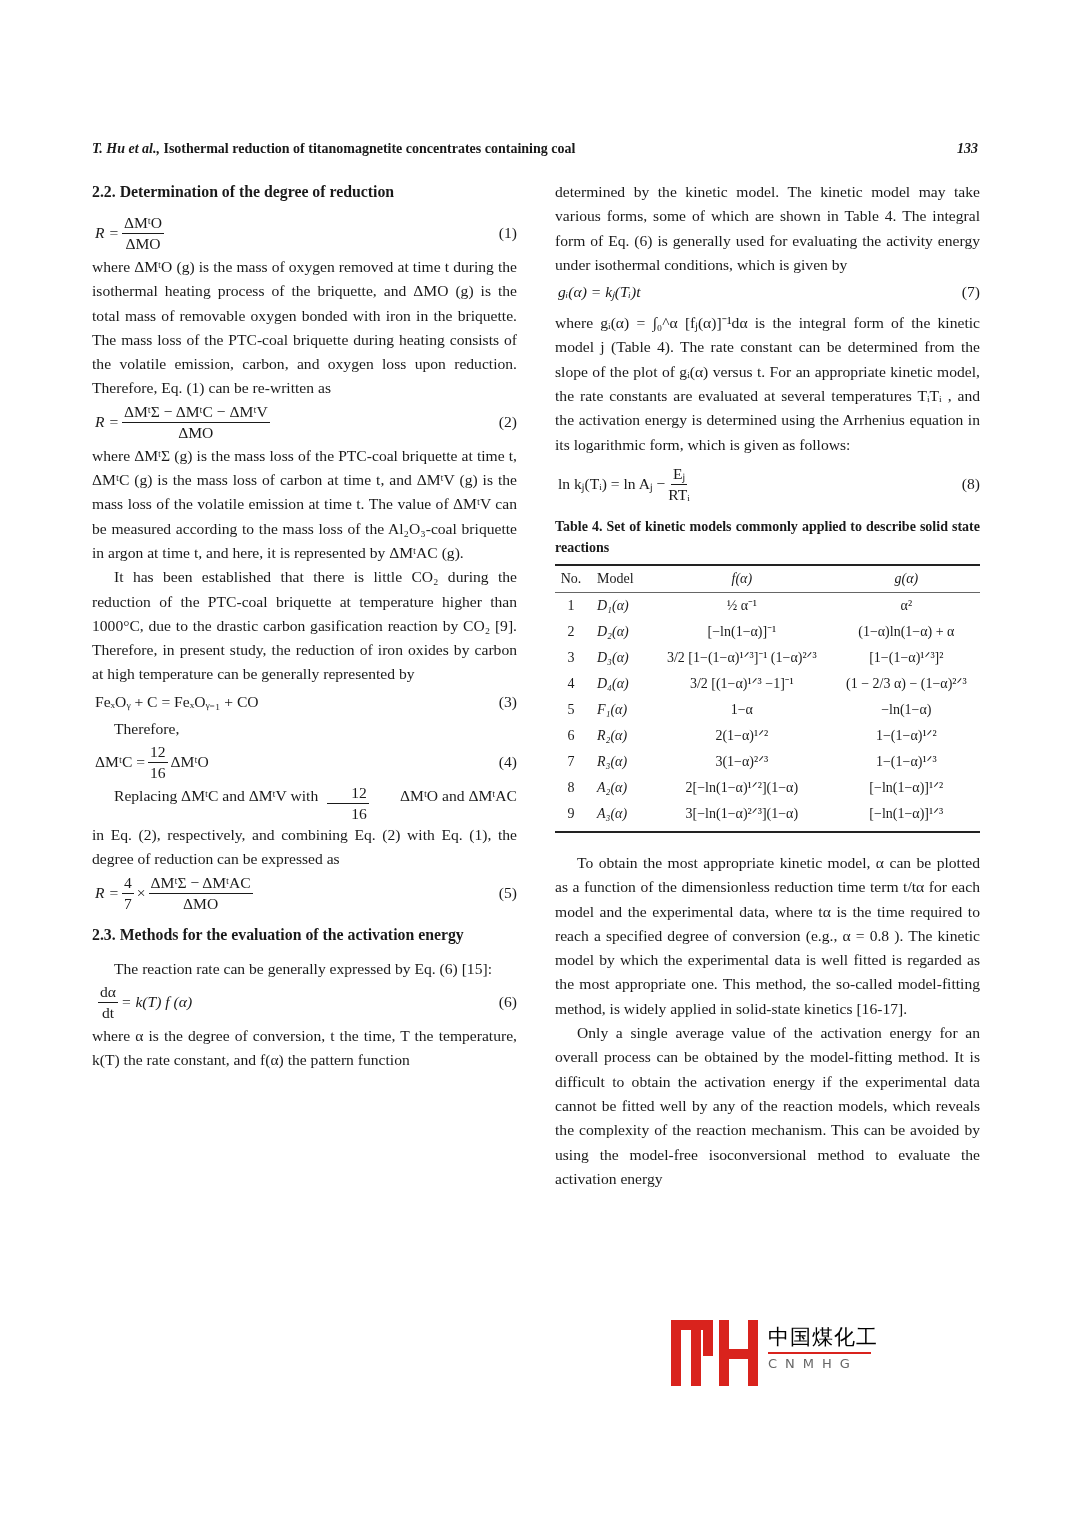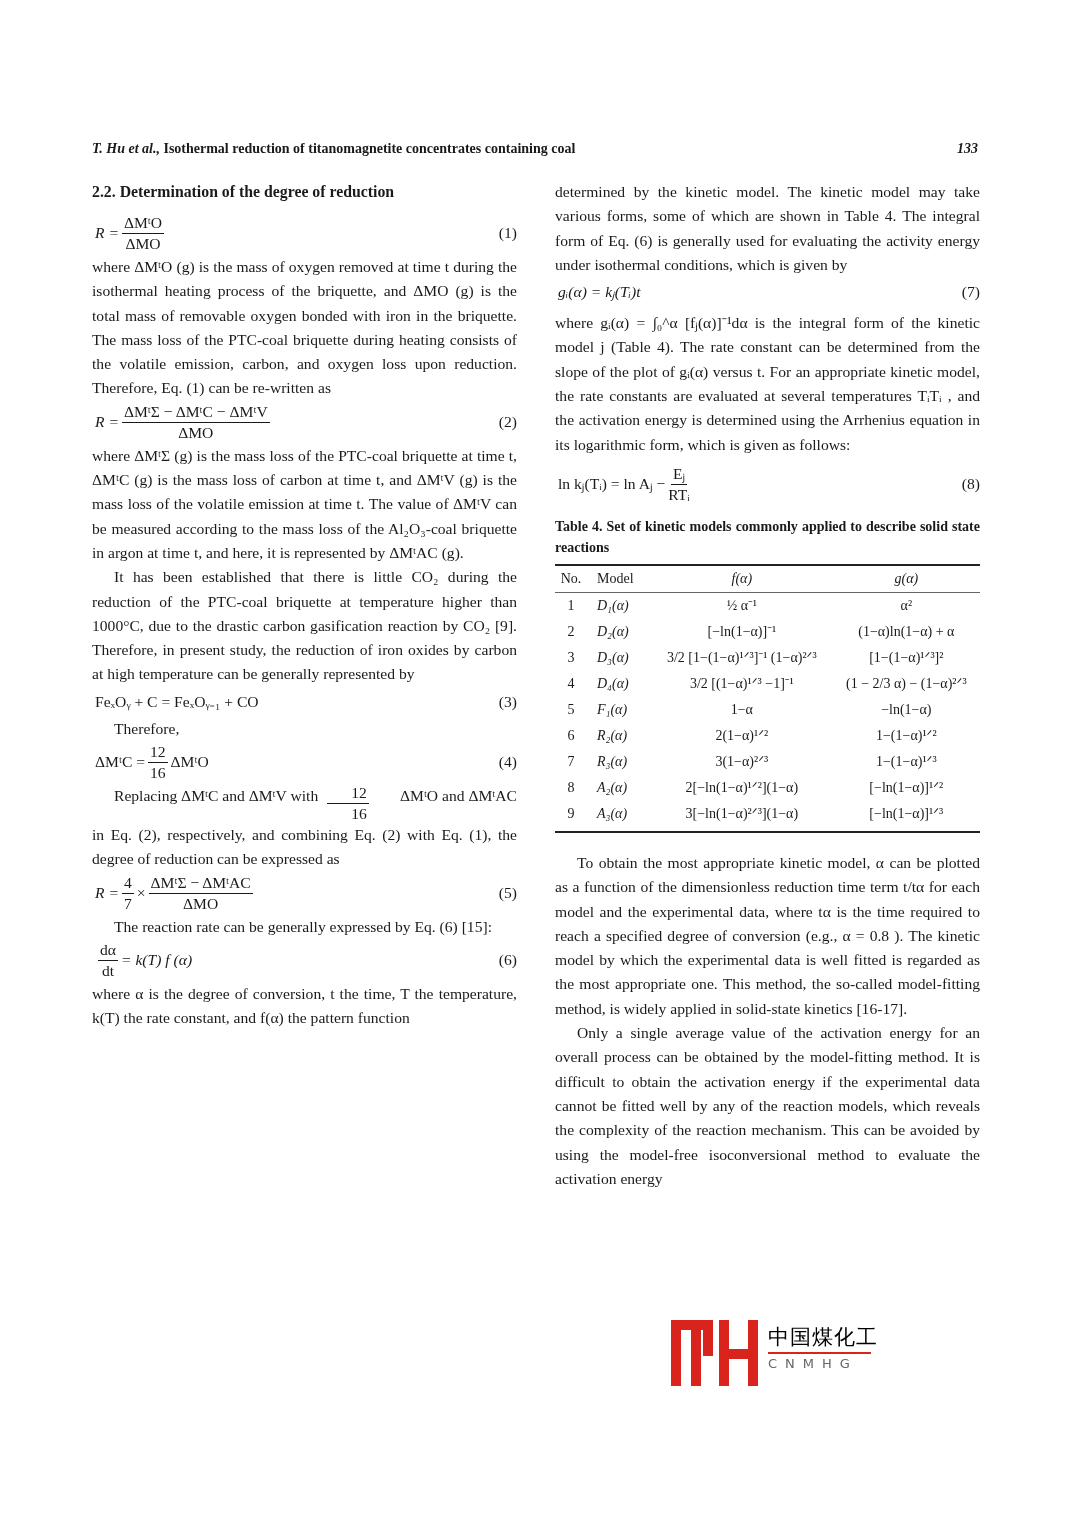--- a/index.html
+++ b/index.html
@@ -119,20 +119,21 @@
         </span>
       <span>×</span>
       <span class="frac">
           <span class="n">ΔMᵗΣ − ΔMᵗAC</span>
           <span class="d">ΔMO</span>
         </span>
     </div>
     <span class="num">(5)</span>
   </div>
 
+  <h3 style="margin-top:10px;">2.3. Methods for the evaluation of the activation energy</h3>
   <p class="ind">The reaction rate can be generally expressed by Eq. (6) [15]:</p>
 
   <div class="eq">
     <div class="body">
       <span class="frac">
           <span class="n">dα</span>
           <span class="d">dt</span>
         </span>
       <i>= k(T) f (α)</i>
     </div>

